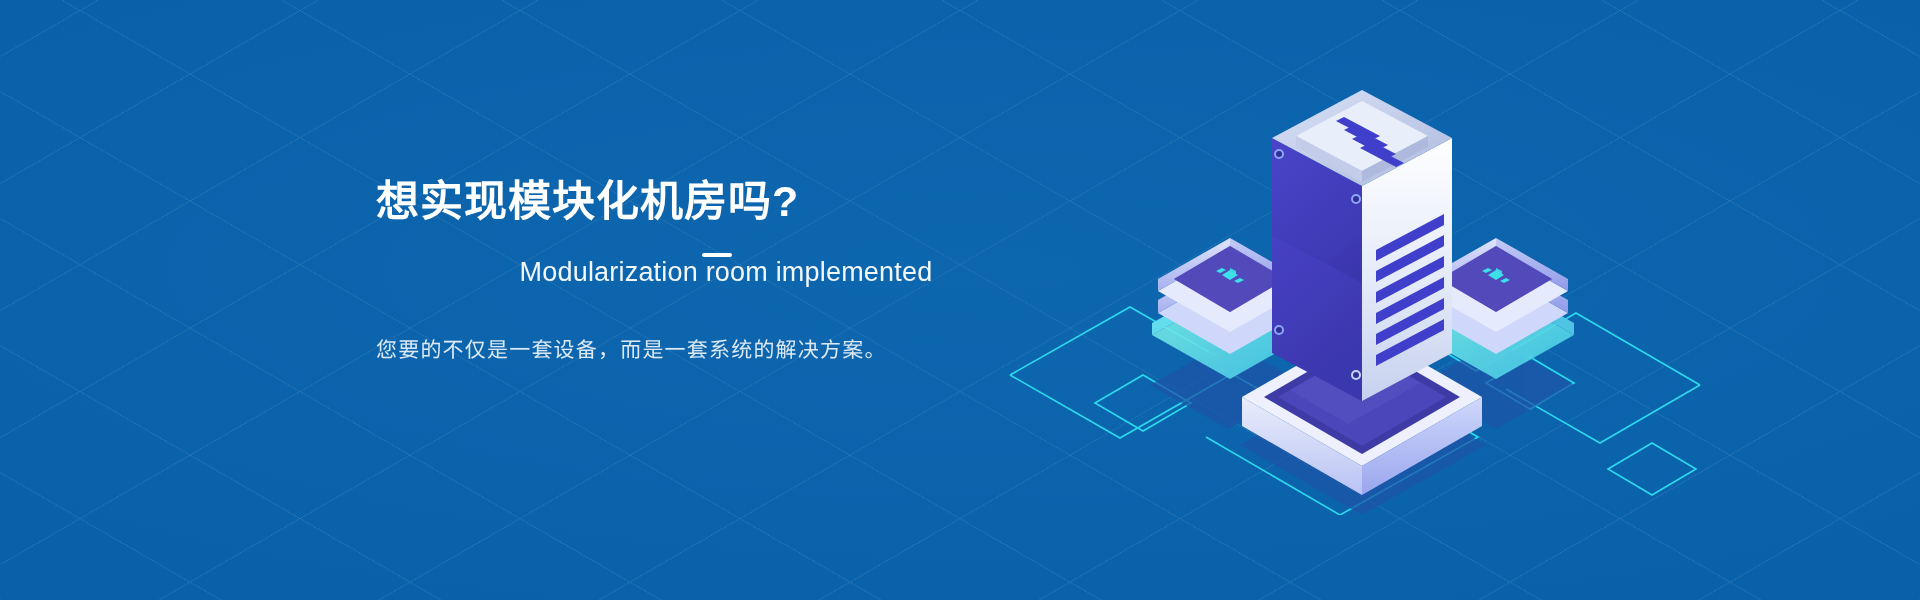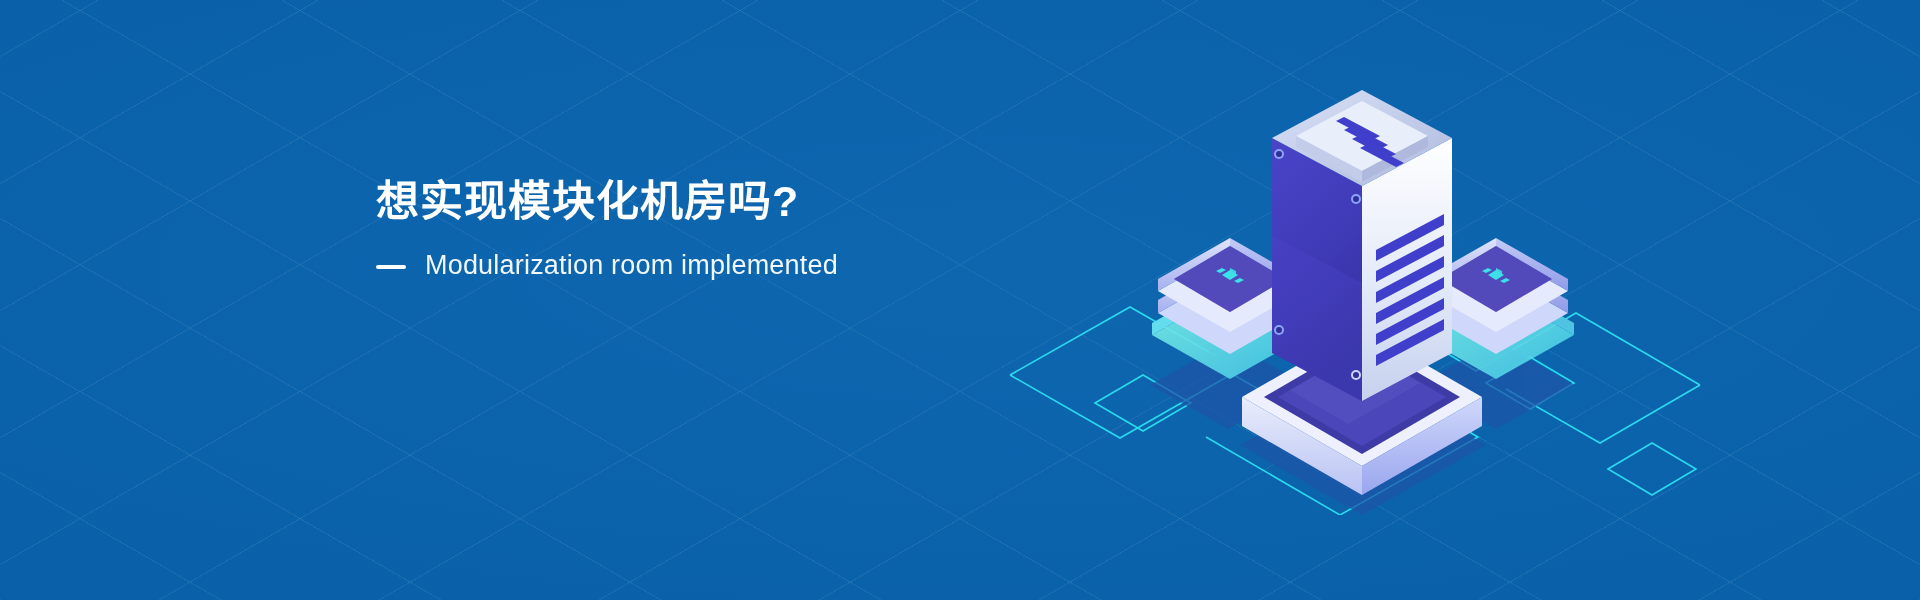--- a/index.html
+++ b/index.html
@@ -64,20 +64,21 @@
     line-height: 1.08;
     font-weight: 700;
     color: #ffffff;
     letter-spacing: 1px;
     white-space: nowrap;
   }
   #sub-row {
     display: flex;
     align-items: center;
     margin-top: 26px;
+    flex-direction: column;
   }
   #sub-dash {
     width: 30px;
     height: 4px;
     background: #ffffff;
     border-radius: 2px;
     flex: 0 0 auto;
     margin-right: 19px;
     margin-top: 3px;
   }
@@ -280,15 +281,16 @@
   </div>
 
   <div id="copy">
     <h1 id="headline">想实现模块化机房吗?</h1>
 
     <div id="sub-row">
       <span id="sub-dash"></span>
       <p id="subheadline">Modularization room implemented</p>
     </div>
 
+    <p id="desc">您要的不仅是一套设备，而是一套系统的解决方案。</p>
   </div>
 
 </div>
 
 </body></html>

